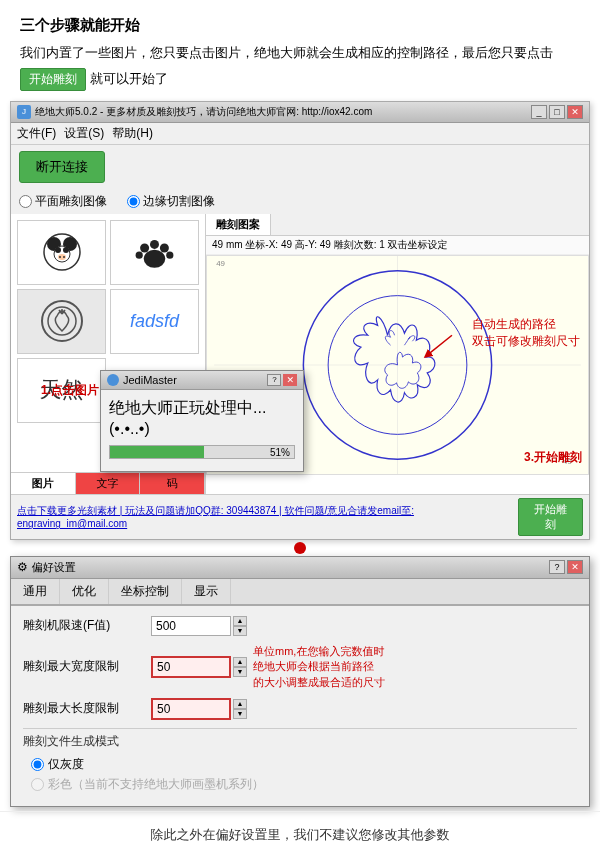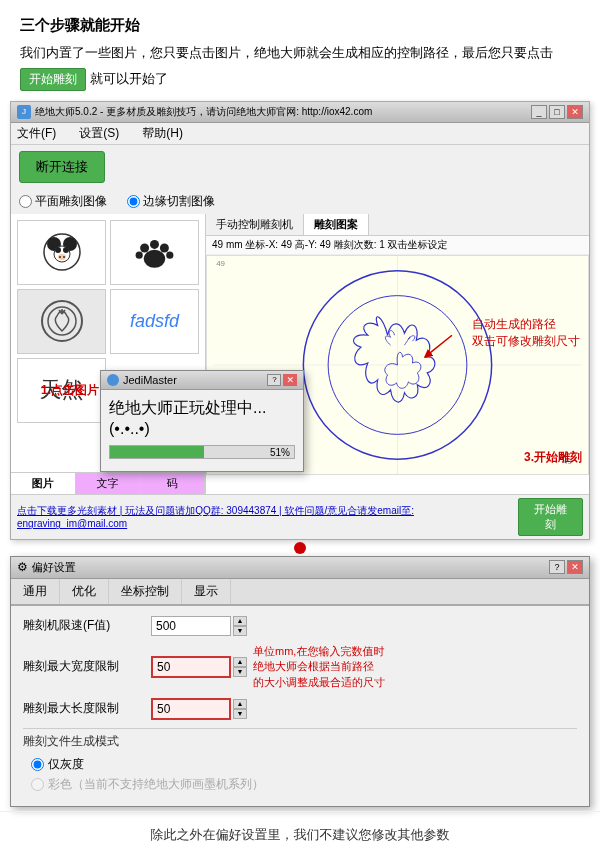--- a/index.html
+++ b/index.html
@@ -88,21 +88,21 @@
       cursor: pointer;
     }
     .win-btn.close { background: #e06060; color: white; }
 
     
     .menubar {
       background: #f0f0f0;
       border-bottom: 1px solid #ccc;
       padding: 2px 6px;
       display: flex;
-      gap: 23px;
+      gap: 8px;
       font-size: 12px;
     }
     .menu-item {
       cursor: pointer;
     }
 
     
     .toolbar {
       padding: 6px 8px;
       display: flex;
@@ -225,21 +225,21 @@
       border-top: 1px solid #ccc;
       background: #f0f0f0;
     }
     .left-tab {
       flex: 1;
       text-align: center;
       padding: 3px 2px;
       font-size: 11px;
       border-right: 1px solid #ccc;
       cursor: pointer;
-      background: #f0abfc;
+      background: #ef4444;
     }
     .left-tab.active {
       background: #fff;
       font-weight: bold;
     }
 
     
     .right-panel {
       flex: 1;
       background: #fff;
@@ -670,21 +670,20 @@
       <div class="left-tabs">
         <div class="left-tab active">图片</div>
         <div class="left-tab">文字</div>
         <div class="left-tab">码</div>
       </div>
     </div>
 
     <div class="right-panel">
 
       <div class="right-tabs">
-        <div class="right-tab">手动控制雕刻机</div>
         <div class="right-tab active">雕刻图案</div>
       </div>
 
       <div class="right-controls">
         <span>49 mm  坐标-X: 49  高-Y: 49  雕刻次数: 1  双击坐标设定</span>
       </div>
 
       <div class="canvas-area">
         <svg class="canvas-svg" viewBox="0 0 370 220">
 

